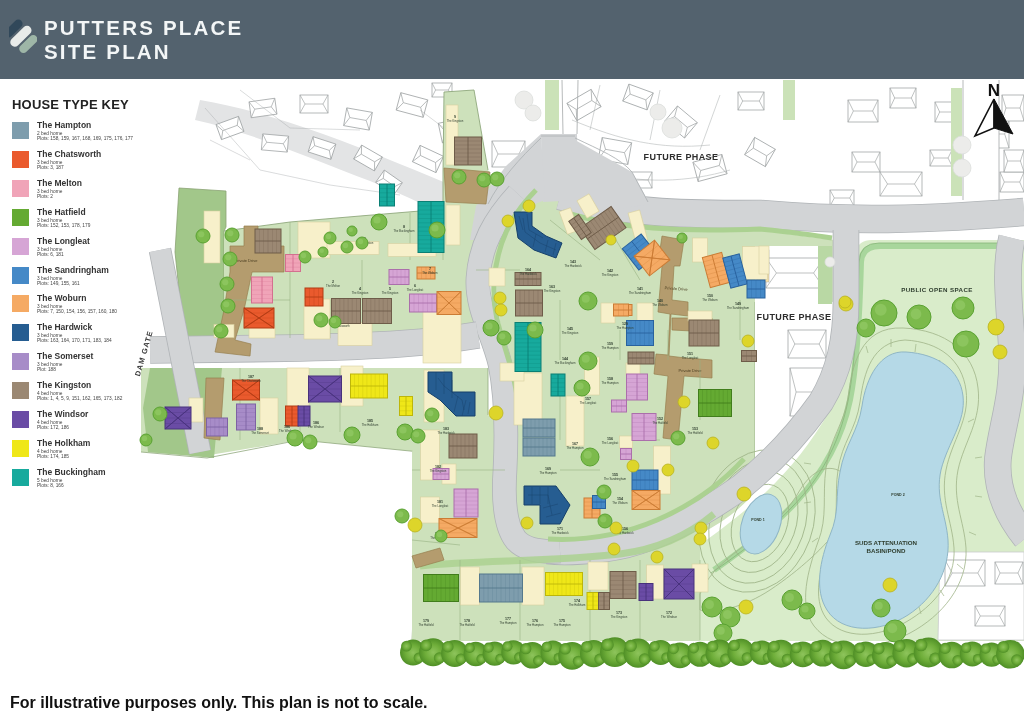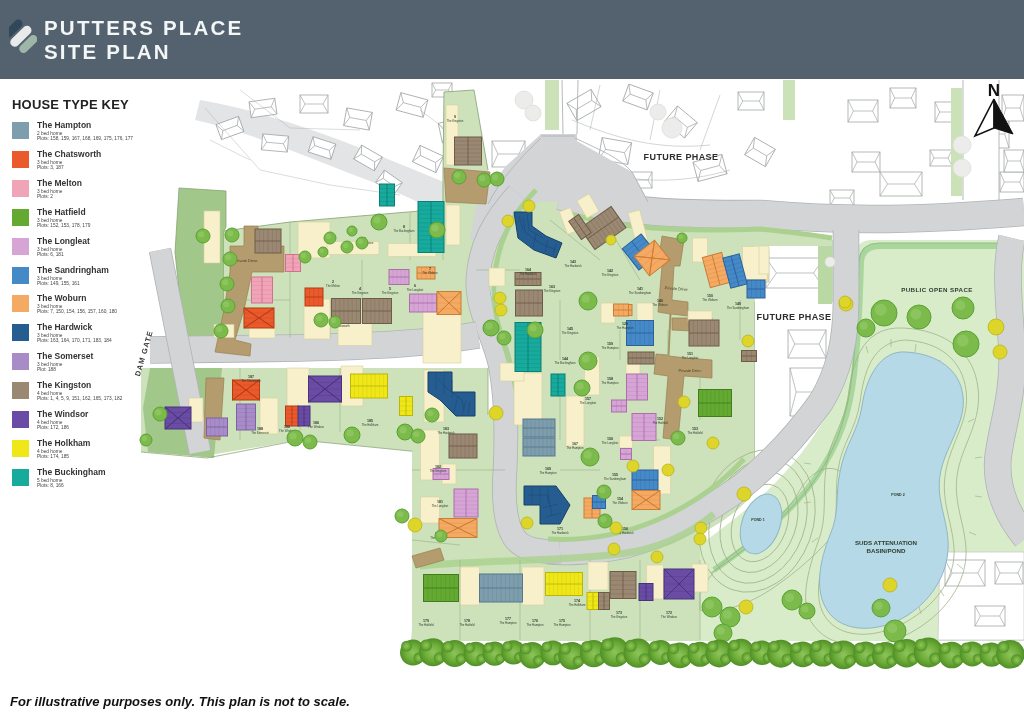--- a/index.html
+++ b/index.html
@@ -1355,12 +1355,12 @@
     <div style="font-size:4.8px;color:#444;margin-top:1px;">4 bed home</div>
     <div style="font-size:4.8px;color:#444;">Plots: 174, 185</div>
   </div>
 <div style="position:absolute;left:12px;top:468.8px;width:17px;height:17px;background:#17aa9d;"></div>
 <div style="position:absolute;left:37px;top:466.8px;white-space:nowrap;">
     <div style="font-size:8.5px;font-weight:bold;color:#333;">The Buckingham</div>
     <div style="font-size:4.8px;color:#444;margin-top:1px;">5 bed home</div>
     <div style="font-size:4.8px;color:#444;">Plots: 8, 166</div>
   </div>
 
-<div style="position:absolute;left:10px;top:694px;font-size:13px;font-weight:bold;color:#111;font-style:italic;">For illustrative purposes only. This plan is not to scale.</div>
+<div style="position:absolute;left:10px;top:694px;font-size:16px;font-weight:bold;color:#111;">For illustrative purposes only. This plan is not to scale.</div>
 </body></html>

